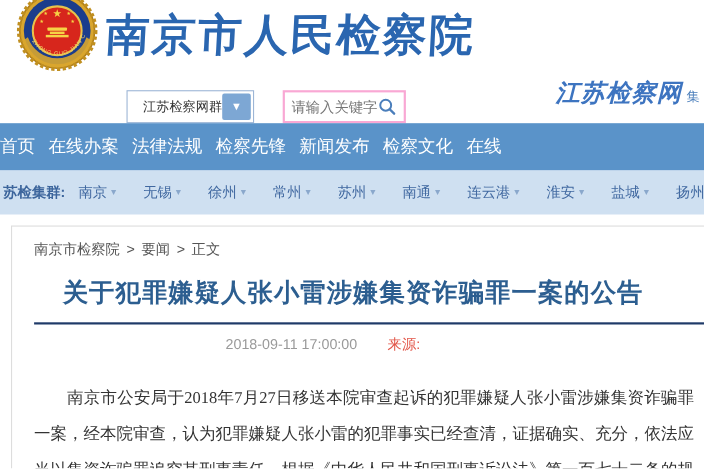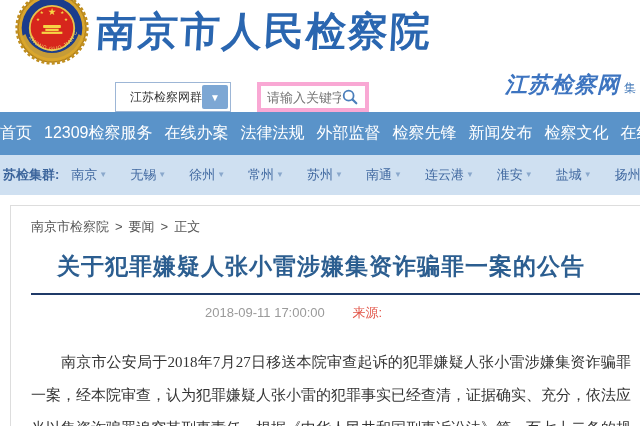--- a/index.html
+++ b/index.html
@@ -18,21 +18,21 @@
     font-size:22px; color:#3d74c0; letter-spacing:1px; }
   .brand-suffix { font-size:12px; color:#4a7ebb; margin-left:4px; }
 
   
   .dropdown { position:absolute; left:115px; top:82px; width:116px; height:30px;
     border:1px solid #9db6d6; background:#fff; display:flex; align-items:center; }
   .dropdown-value { flex:1; text-align:right; font-size:12px; color:#333; }
   .dropdown-btn { width:26px; height:24px; margin-right:2px; background:#7da7d4; color:#fff;
     font-size:10px; display:flex; align-items:center; justify-content:center; border-radius:2px; }
   .searchbox { position:absolute; left:257px; top:82px; width:112px; height:30px;
-    border:4px solid #f9a8d4; background:#fff; display:flex; align-items:center; padding:0 6px; }
+    border:2px solid #f9a8d4; background:#fff; display:flex; align-items:center; padding:0 6px; }
   .searchbox input { flex:1; border:none; outline:none; width:70px; font-size:13px; color:#999;
     font-family:"Liberation Sans","DejaVu Sans",sans-serif; background:transparent; }
   .search-icon { width:18px; height:18px; flex:0 0 auto; }
 
   
   .navbar { position:absolute; left:0; top:112px; width:640px; height:43px; background:#5a93c9;
     display:flex; align-items:center; gap:12px; padding-left:0; overflow:hidden; white-space:nowrap; }
   .nav-item { color:#fff; font-size:16px; flex:0 0 auto; cursor:pointer; }
 
   .subnav { position:absolute; left:0; top:155px; width:640px; height:40px; background:#cfe0f1;
@@ -101,24 +101,22 @@
       <input type="text" placeholder="请输入关键字" style="">
       <svg class="search-icon" viewBox="0 0 20 20">
         <circle cx="8.5" cy="8.5" r="5.5" fill="none" stroke="#4a7ebb" stroke-width="2"></circle>
         <line x1="12.8" y1="12.8" x2="17" y2="17" stroke="#4a7ebb" stroke-width="2.4" stroke-linecap="round"></line>
       </svg>
     </div>
   </div>
 
   <div class="navbar">
     <span class="nav-item">首页</span>
-    <span class="nav-item">12309检察服务</span>
     <span class="nav-item">在线办案</span>
     <span class="nav-item">法律法规</span>
-    <span class="nav-item">外部监督</span>
     <span class="nav-item">检察先锋</span>
     <span class="nav-item">新闻发布</span>
     <span class="nav-item">检察文化</span>
     <span class="nav-item">在线</span>
   </div>
 
   <div class="subnav">
     <span class="subnav-label">苏检集群:</span>
     <span class="city"><span>南京</span><span class="chev">▼</span></span>
     <span class="city"><span>无锡</span><span class="chev">▼</span></span>

